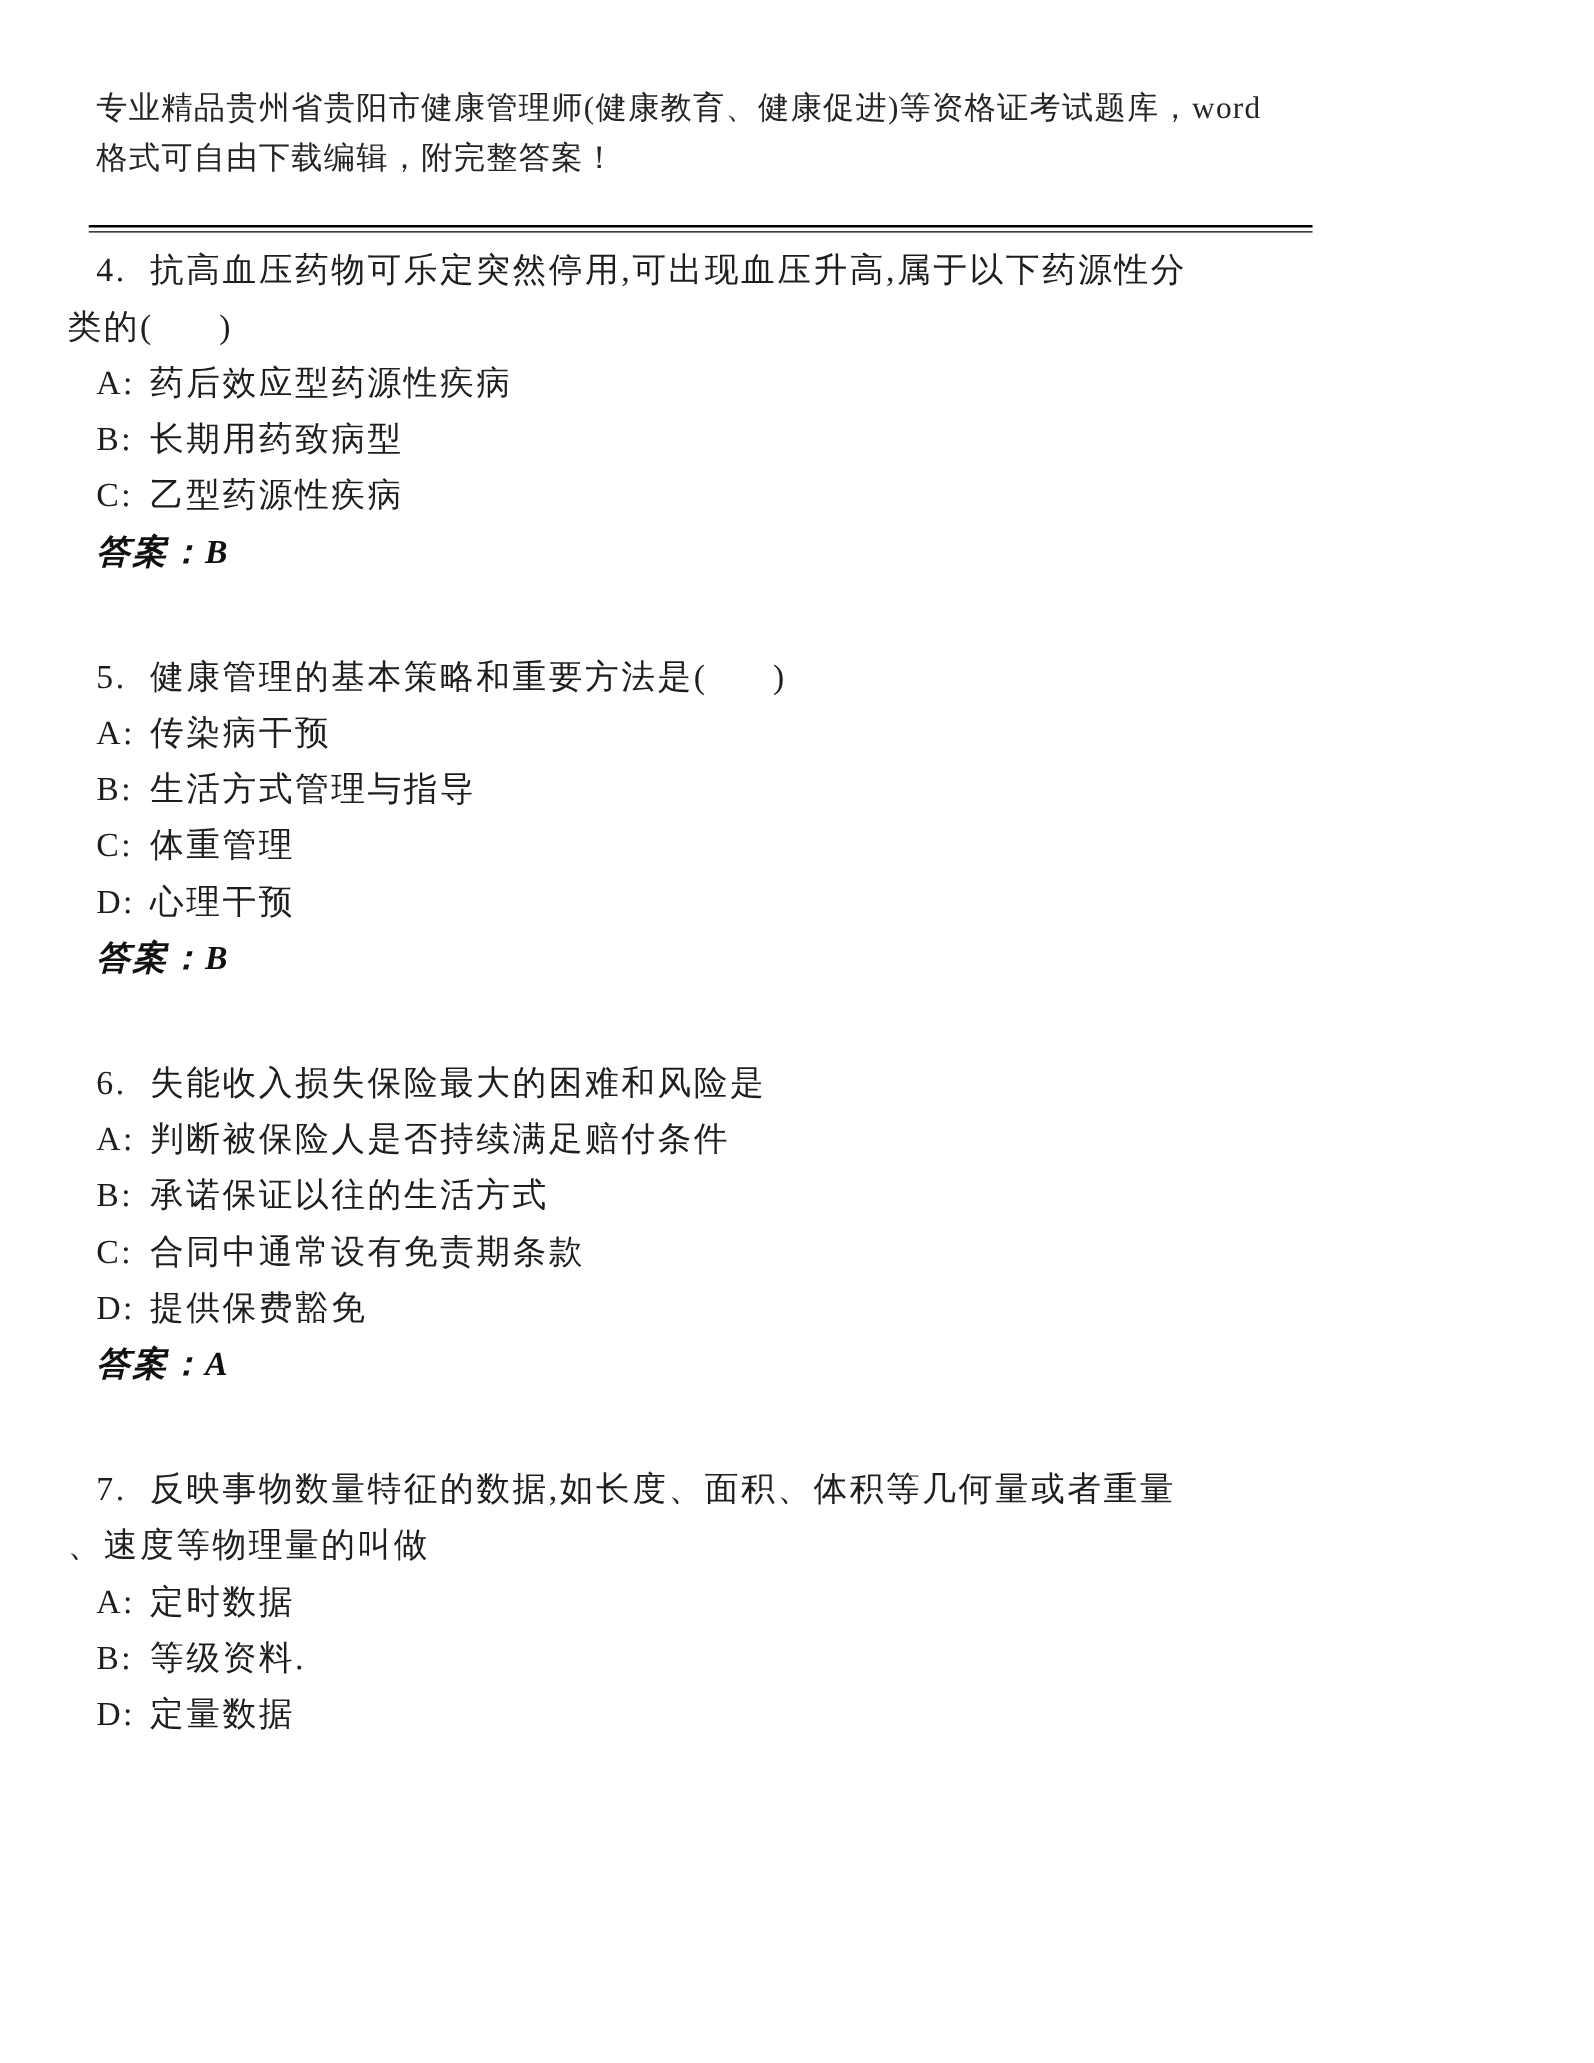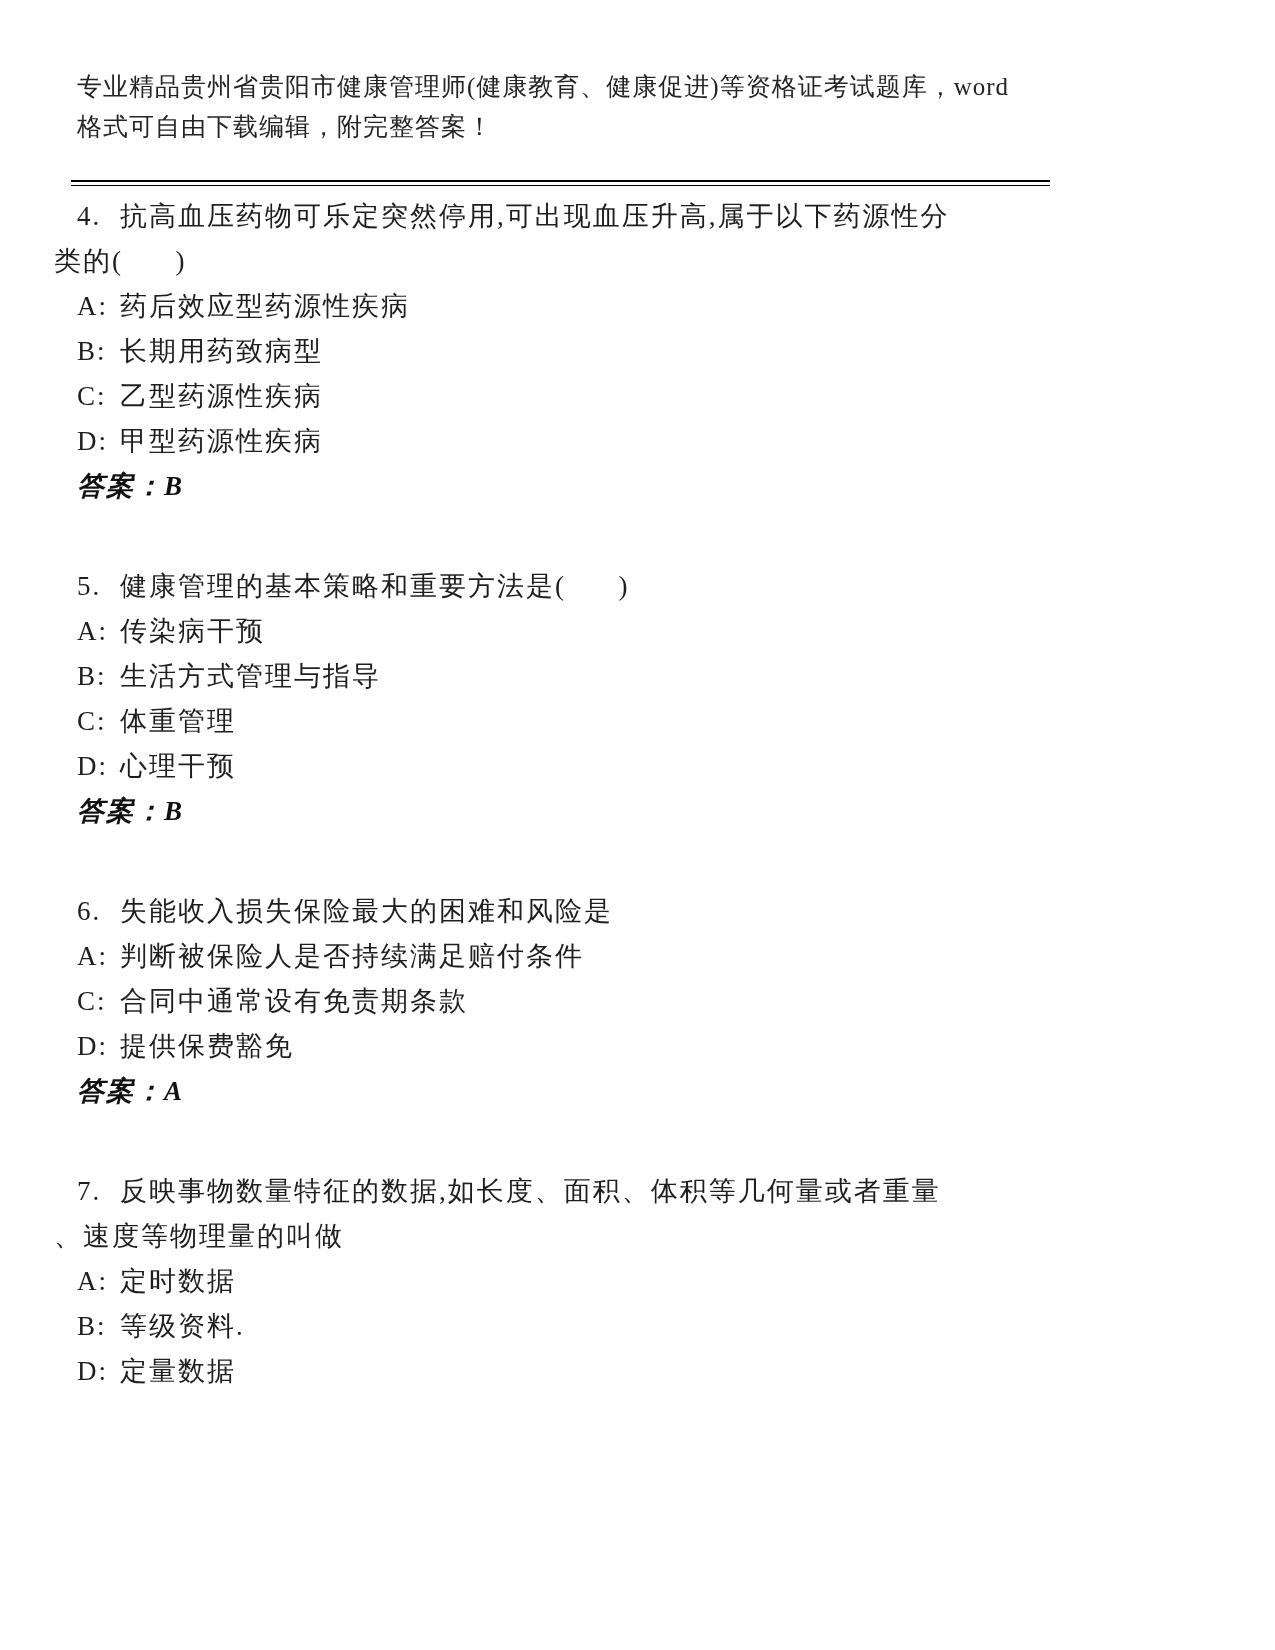--- a/index.html
+++ b/index.html
@@ -73,36 +73,36 @@
   <div class="divider"></div>
 
   <div class="content">
 
     <div class="qblock first">
       <div class="row"><span class="lbl">4.</span><span>抗高血压药物可乐定突然停用,可出现血压升高,属于以下药源性分</span></div>
       <div class="row cont"><span>类的(      )</span></div>
       <div class="row"><span class="lbl">A:</span><span>药后效应型药源性疾病</span></div>
       <div class="row"><span class="lbl">B:</span><span>长期用药致病型</span></div>
       <div class="row"><span class="lbl">C:</span><span>乙型药源性疾病</span></div>
-      <div class="row"><span class="lbl">D:</span><span>甲型药源性疾病</span></div>
       <div class="row answer"><span>答案：</span><span>B</span></div>
     </div>
 
     <div class="qblock">
       <div class="row"><span class="lbl">5.</span><span>健康管理的基本策略和重要方法是(      )</span></div>
       <div class="row"><span class="lbl">A:</span><span>传染病干预</span></div>
       <div class="row"><span class="lbl">B:</span><span>生活方式管理与指导</span></div>
       <div class="row"><span class="lbl">C:</span><span>体重管理</span></div>
       <div class="row"><span class="lbl">D:</span><span>心理干预</span></div>
       <div class="row answer"><span>答案：</span><span>B</span></div>
     </div>
 
     <div class="qblock">
       <div class="row"><span class="lbl">6.</span><span>失能收入损失保险最大的困难和风险是</span></div>
       <div class="row"><span class="lbl">A:</span><span>判断被保险人是否持续满足赔付条件</span></div>
+      <div class="row"><span class="lbl">B:</span><span>承诺保证以往的生活方式</span></div>
       <div class="row"><span class="lbl">C:</span><span>合同中通常设有免责期条款</span></div>
       <div class="row"><span class="lbl">D:</span><span>提供保费豁免</span></div>
       <div class="row answer"><span>答案：</span><span>A</span></div>
     </div>
 
     <div class="qblock">
       <div class="row"><span class="lbl">7.</span><span>反映事物数量特征的数据,如长度、面积、体积等几何量或者重量</span></div>
       <div class="row cont"><span>、速度等物理量的叫做</span></div>
       <div class="row"><span class="lbl">A:</span><span>定时数据</span></div>
       <div class="row"><span class="lbl">B:</span><span>等级资料.</span></div>

